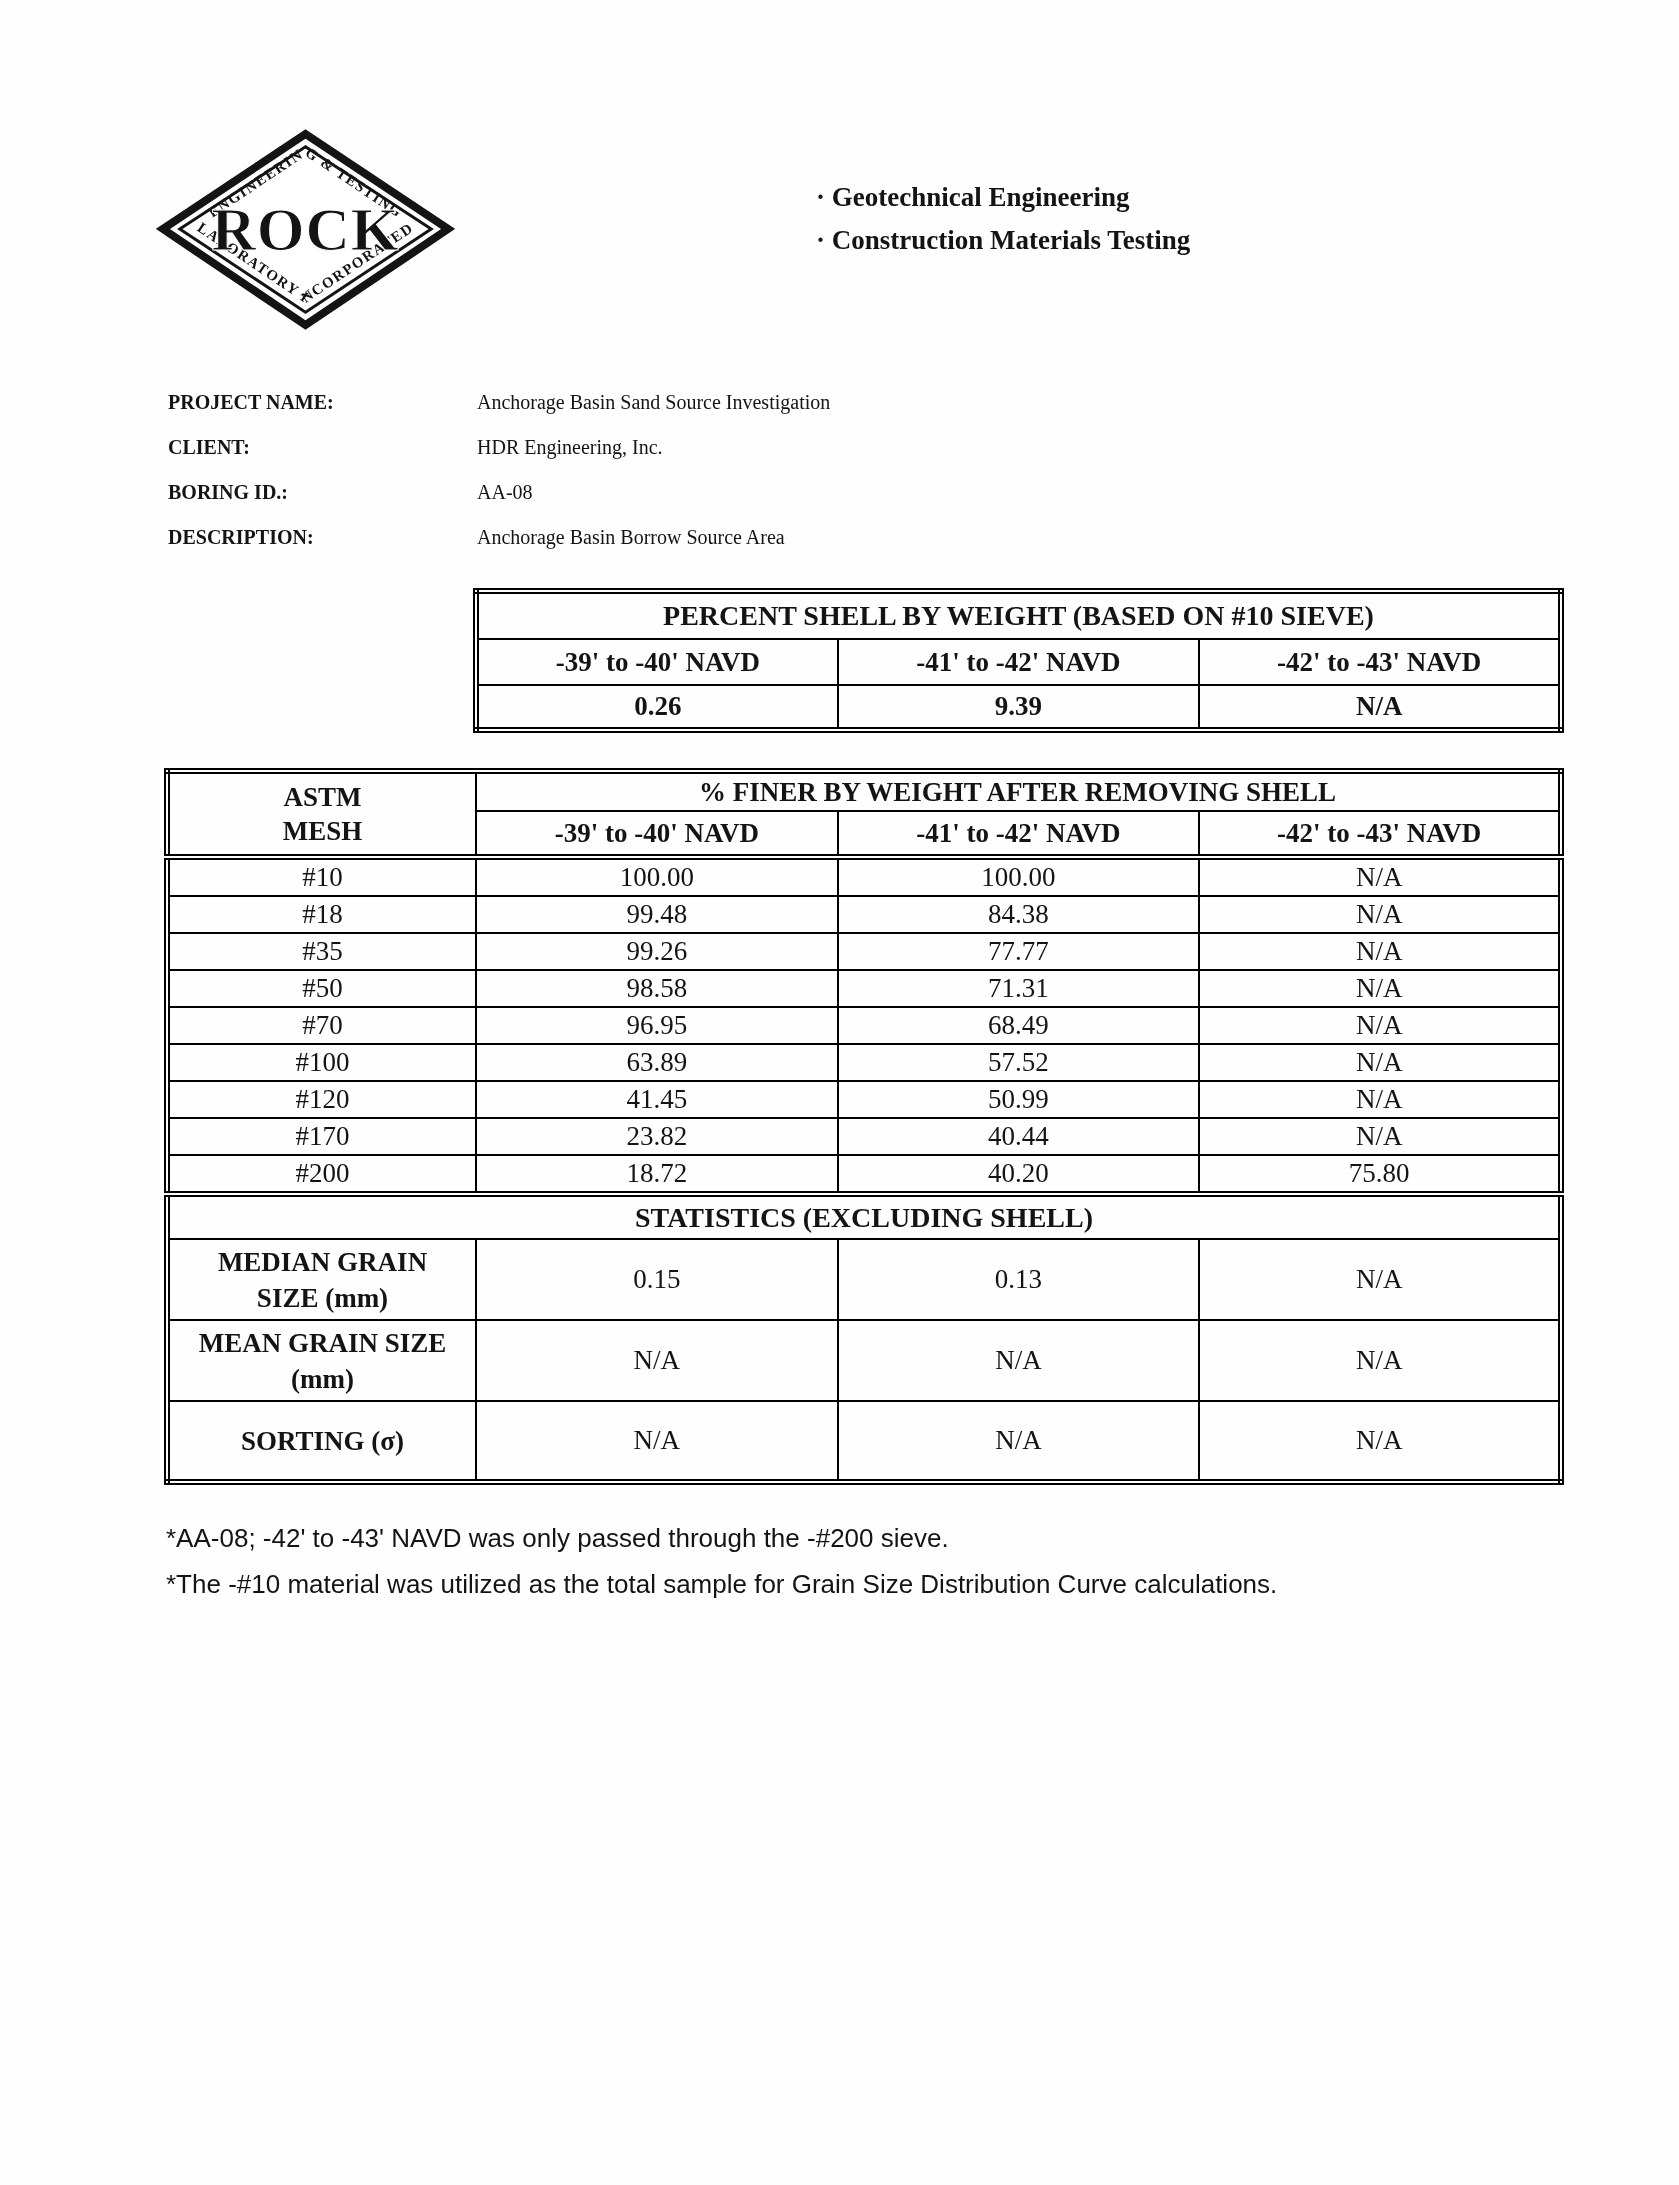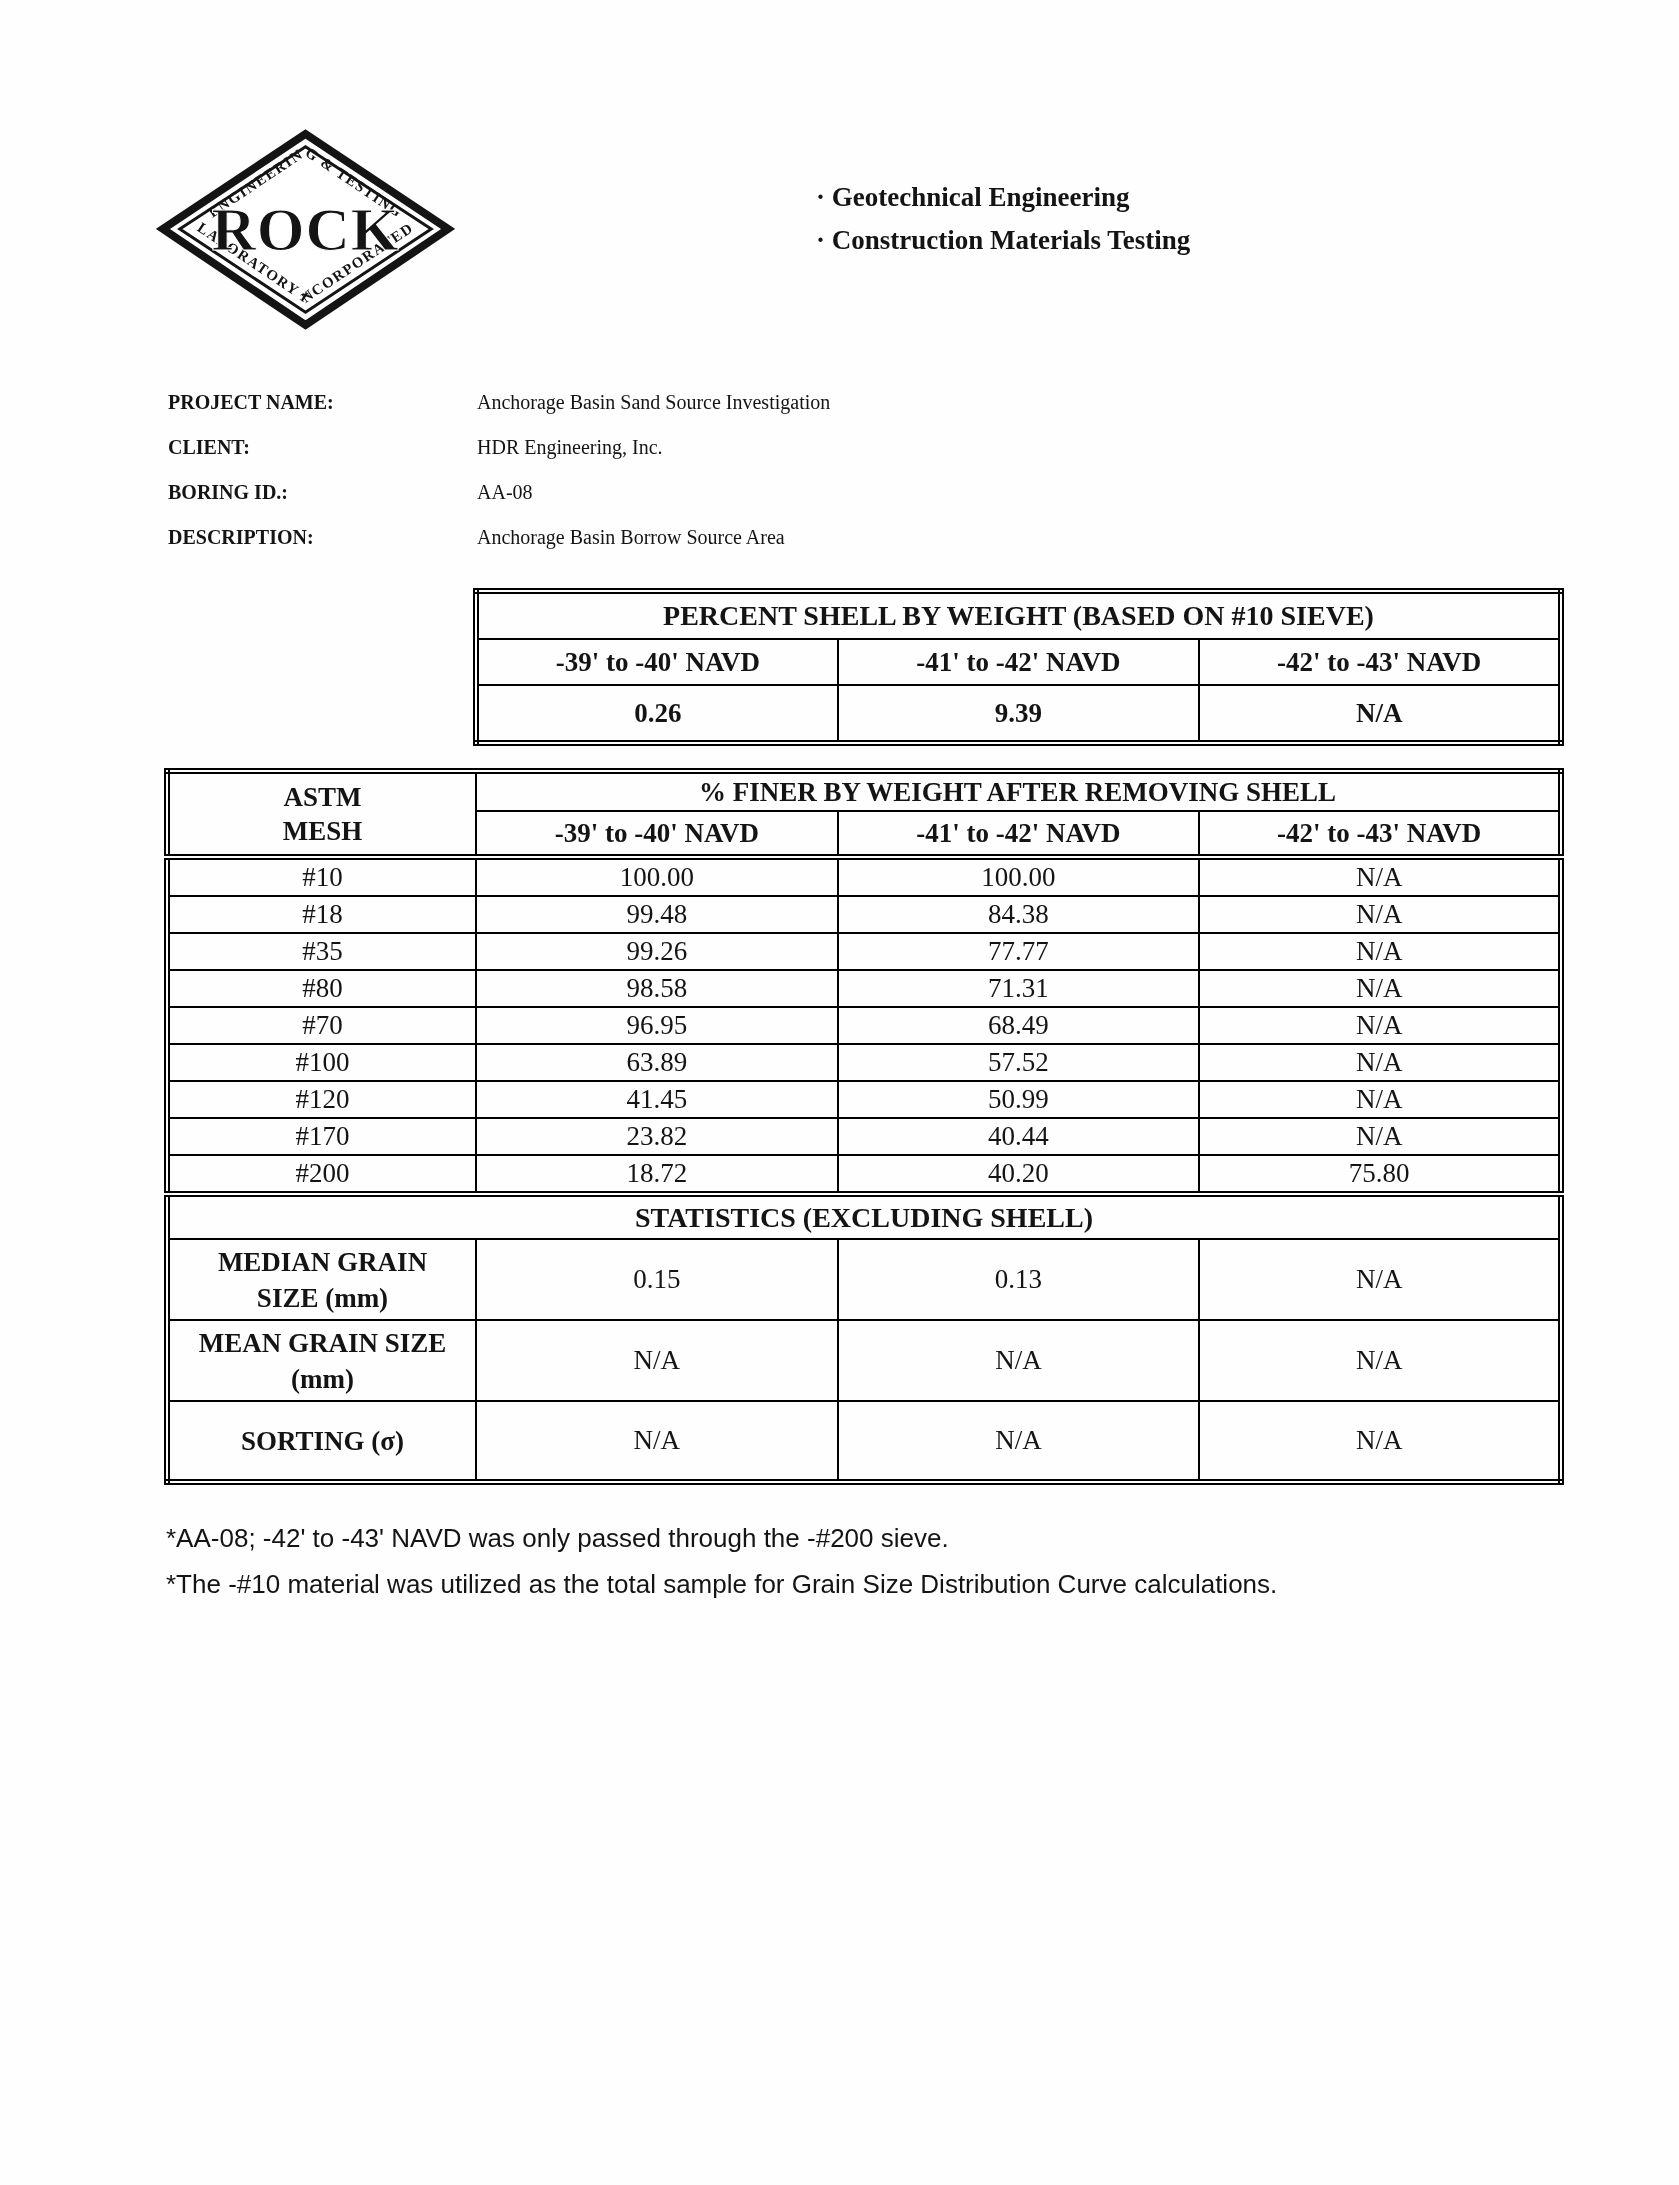--- a/index.html
+++ b/index.html
@@ -44,21 +44,21 @@
     vertical-align: middle;
     padding: 2px 6px;
   }
   .dbl-b { border-bottom: 6px double #000 !important; }
   .dbl-t { border-top: 6px double #000 !important; }
 
   
   .shell { position: absolute; left: 473px; top: 588px; width: 1091px; }
   .shell .title th { font-size: 28px; font-weight: bold; height: 48px; }
   .shell .cols th { font-weight: bold; height: 46px; }
-  .shell .vals td { font-weight: bold; height: 58px; }
+  .shell .vals td { font-weight: bold; height: 45px; }
 
   
   .finer { position: absolute; left: 164px; top: 768px; width: 1400px; }
   .finer col.c0 { width: 309px; }
   .finer .hdr1 th { font-weight: bold; height: 40px; }
   .finer .hdr2 th { font-weight: bold; height: 46px; }
   .finer .meshhdr { font-weight: bold; line-height: 34px; }
   .finer .drow td { height: 29px; }
   .finer .stats-hdr th { font-weight: bold; height: 45px; font-size: 28px; }
   .finer .srow th, .finer .srow td { height: 81px; }
@@ -169,21 +169,21 @@
       <td>84.38</td>
       <td>N/A</td>
     </tr>
     <tr class="drow">
       <td>#35</td>
       <td>99.26</td>
       <td>77.77</td>
       <td>N/A</td>
     </tr>
     <tr class="drow">
-      <td>#80</td>
+      <td>#50</td>
       <td>98.58</td>
       <td>71.31</td>
       <td>N/A</td>
     </tr>
     <tr class="drow">
       <td>#70</td>
       <td>96.95</td>
       <td>68.49</td>
       <td>N/A</td>
     </tr>

